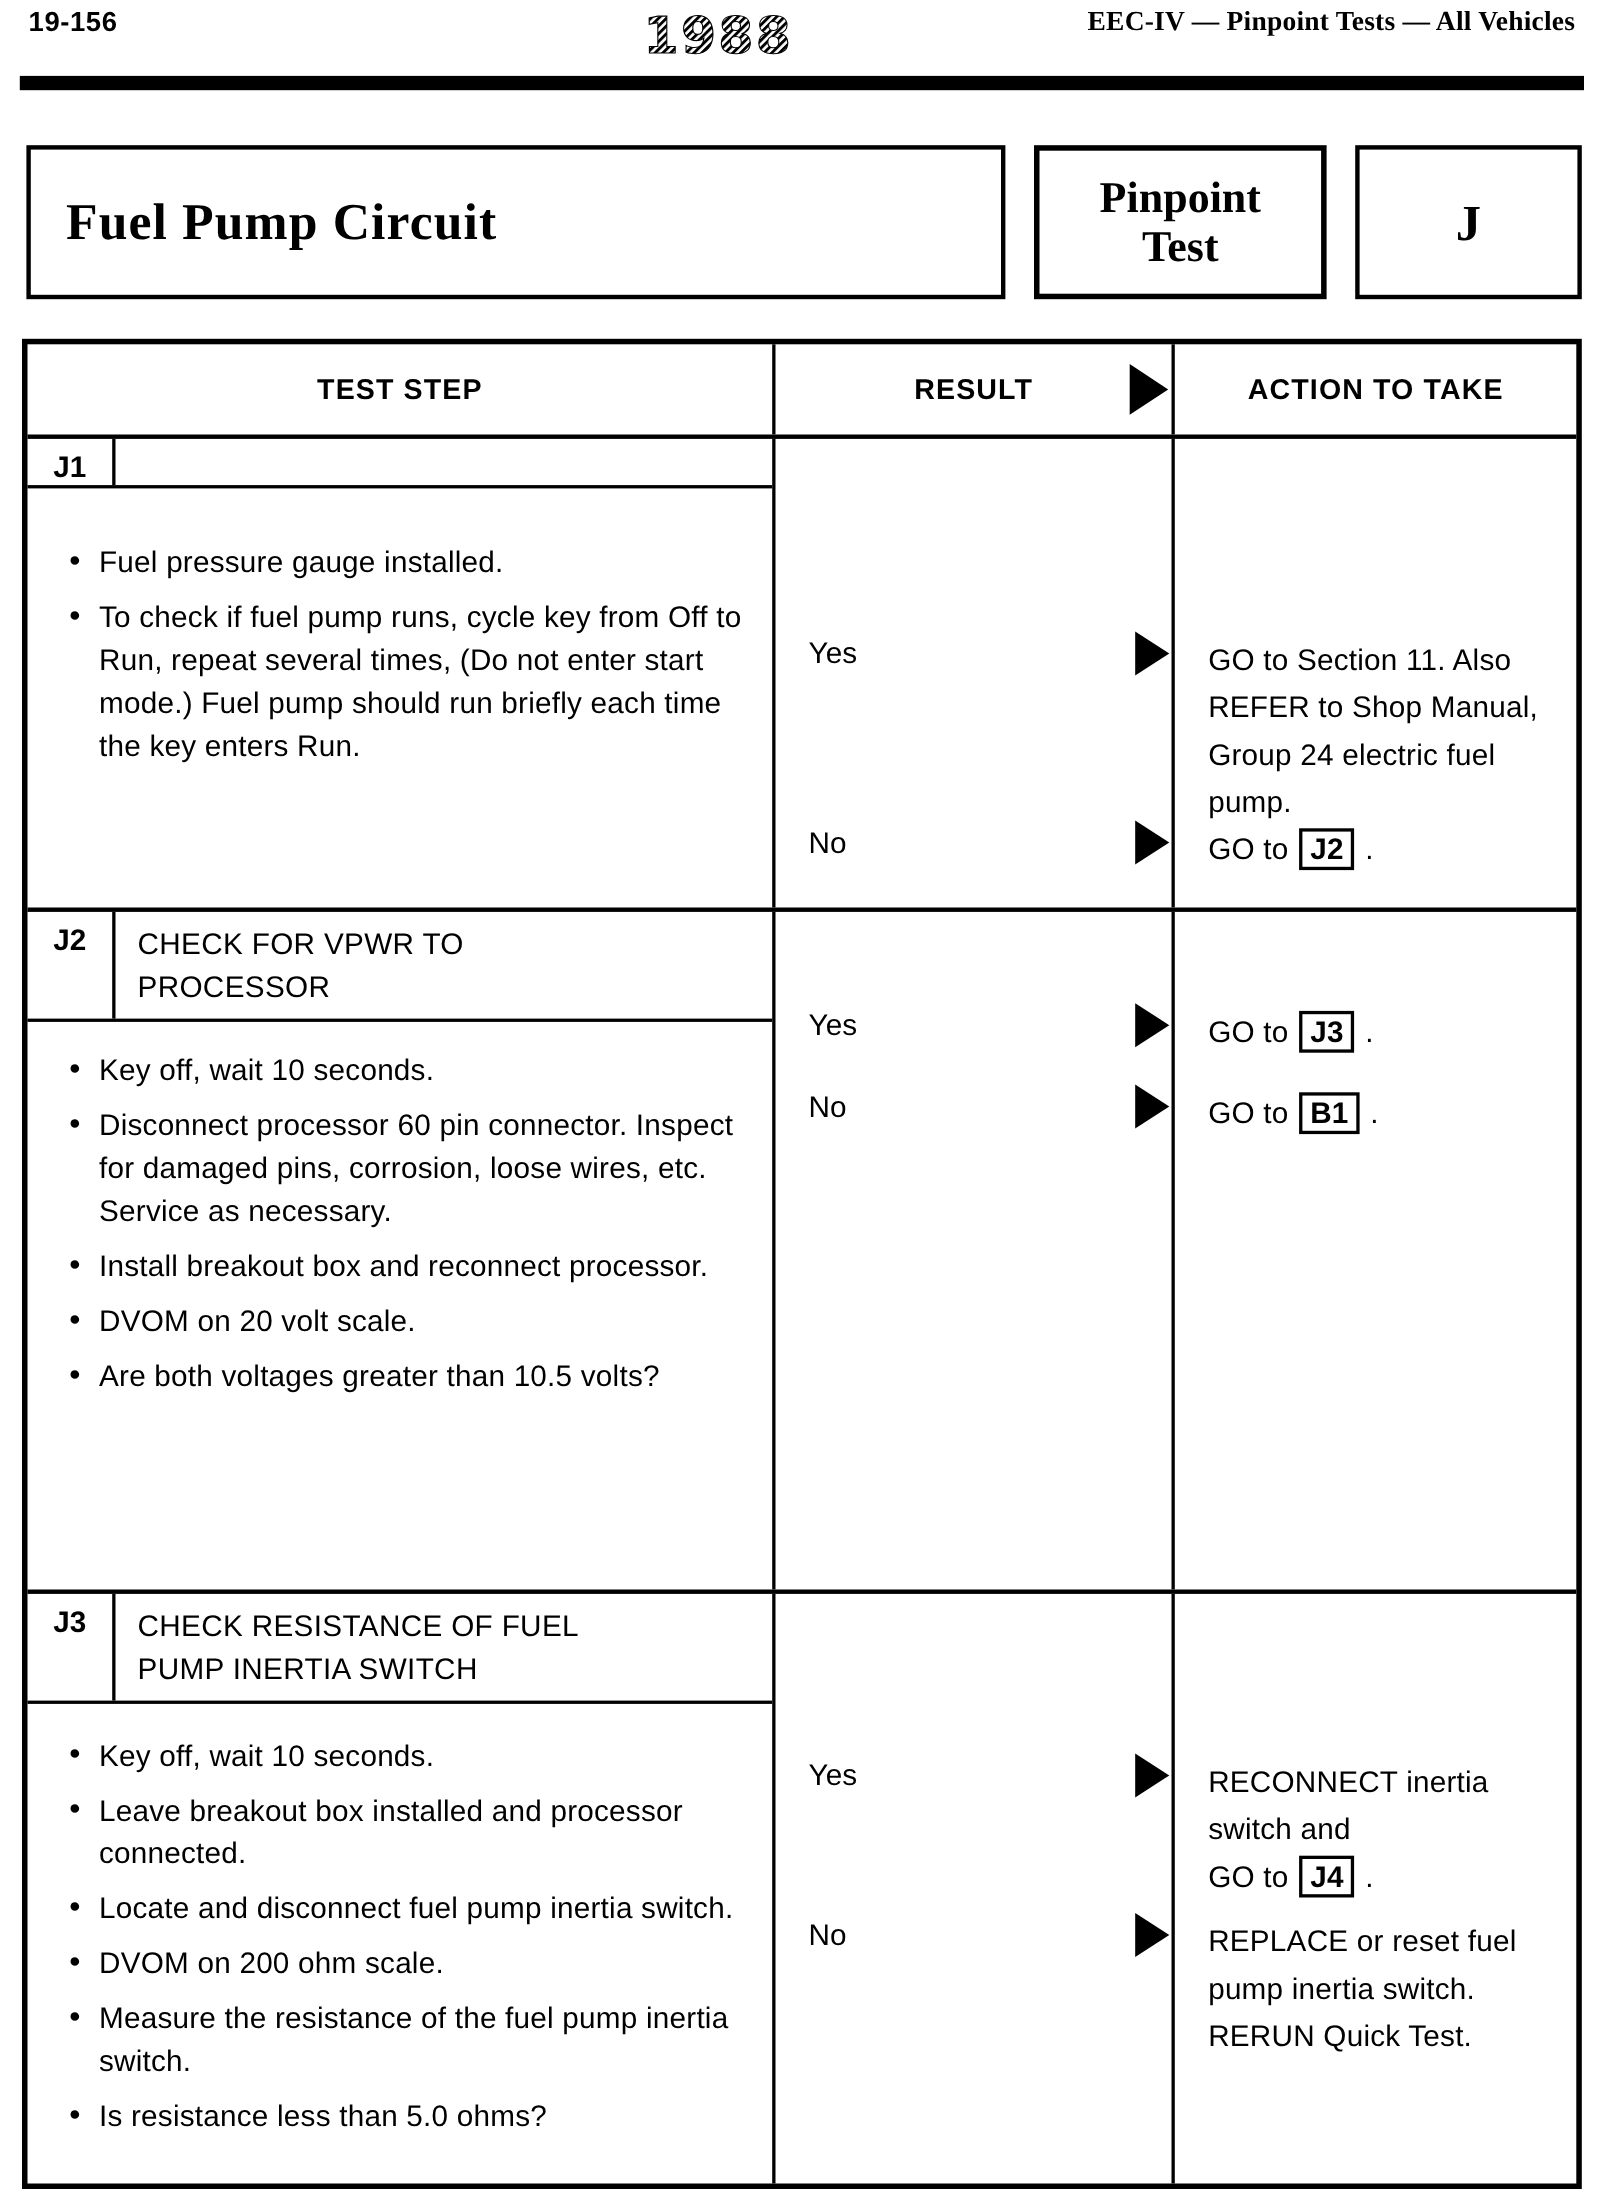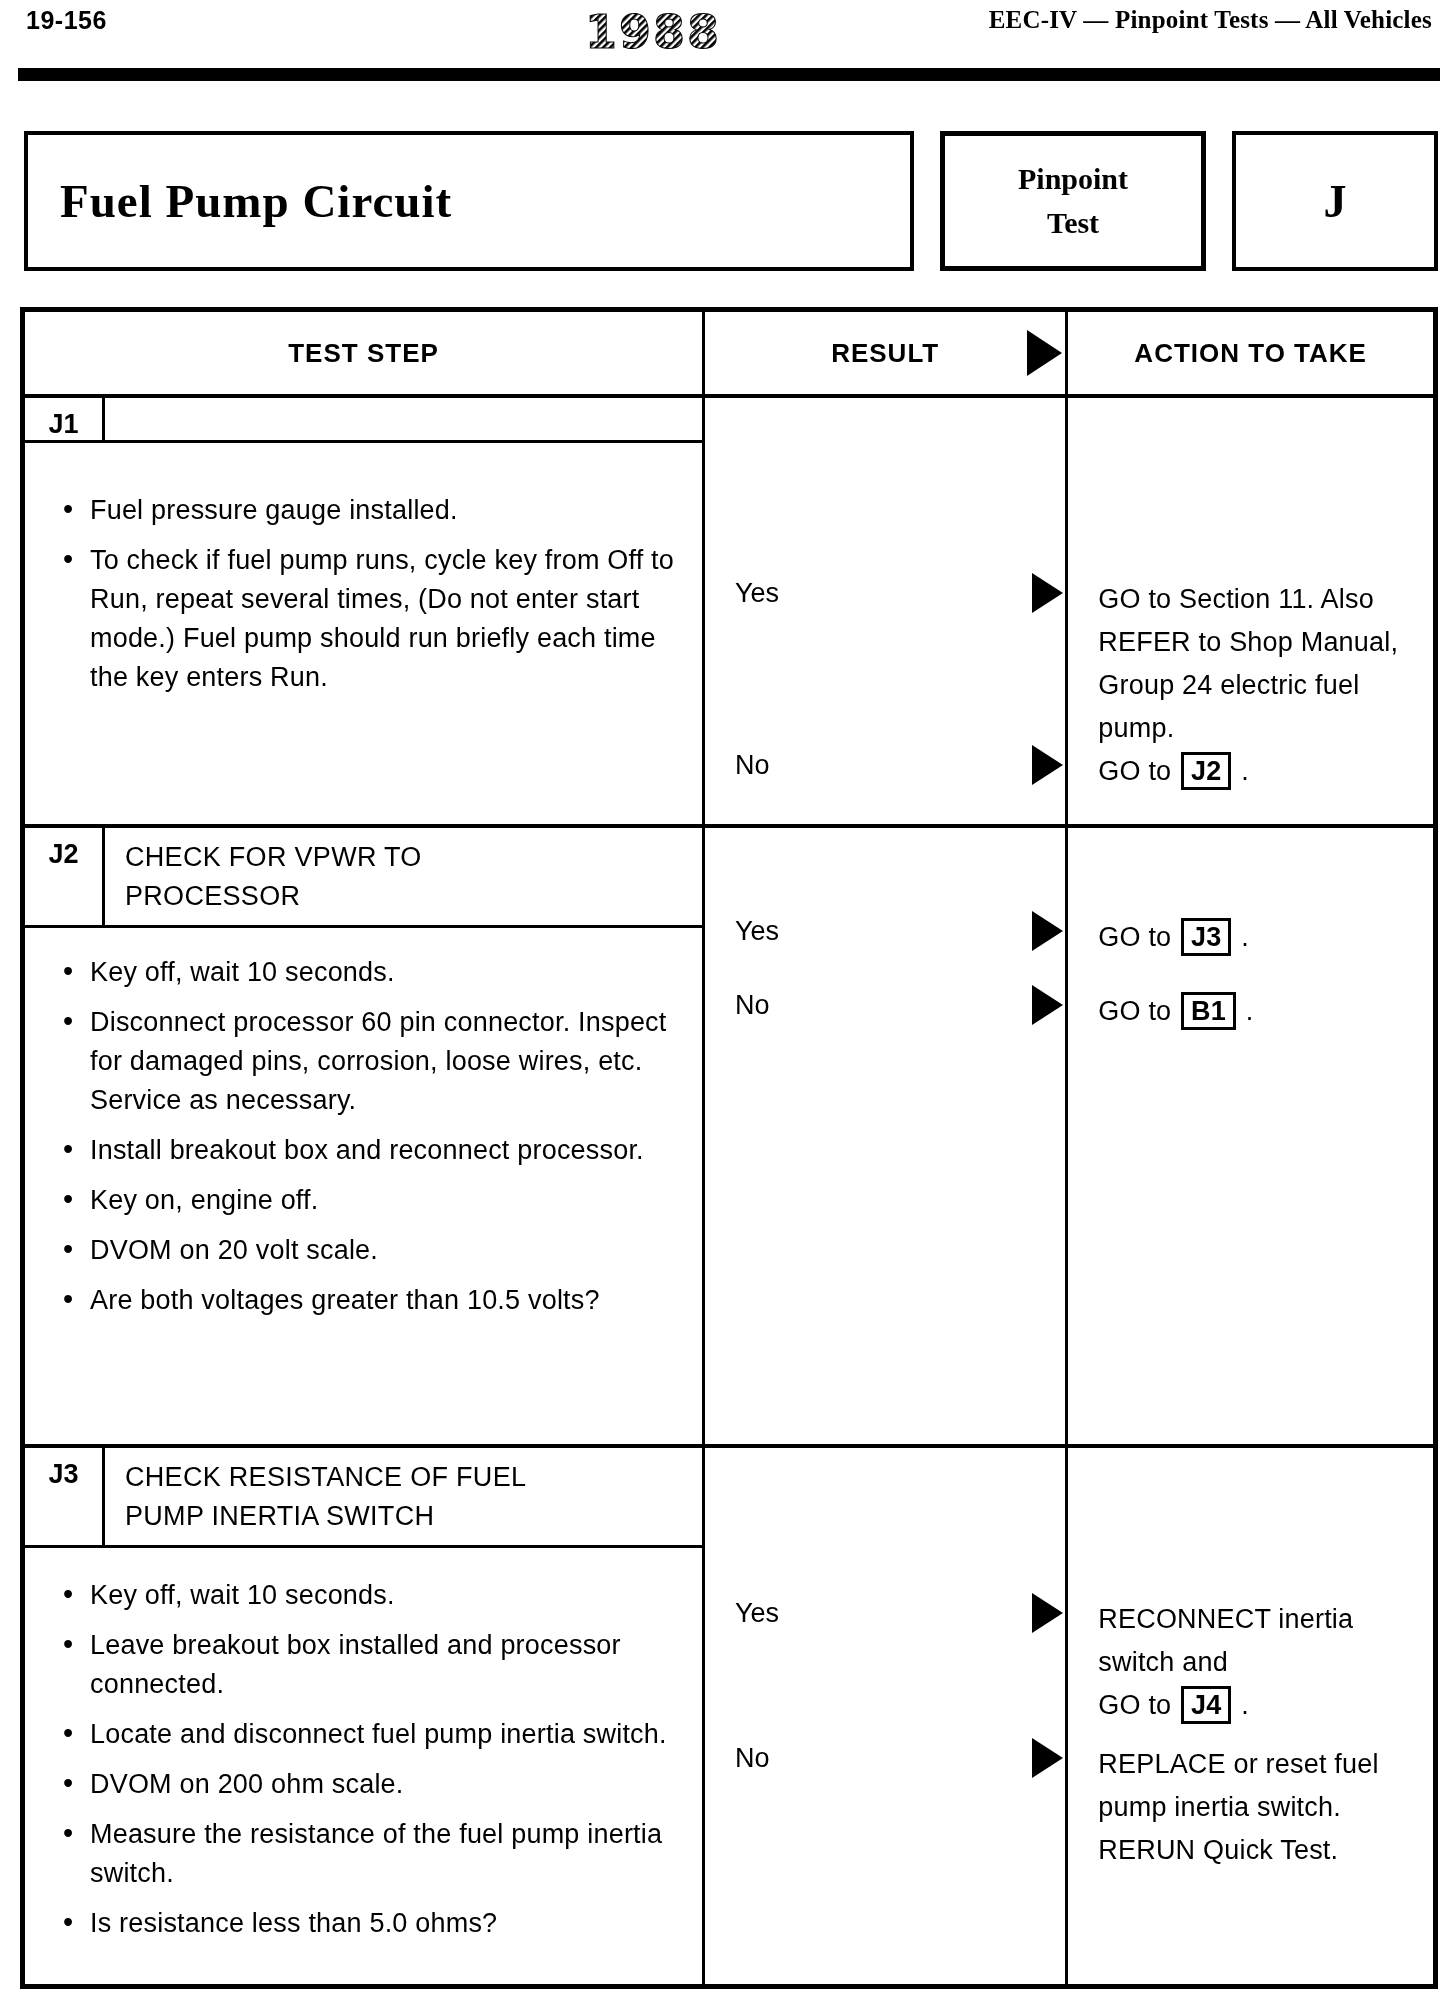--- a/index.html
+++ b/index.html
@@ -24,21 +24,21 @@
 
   
   .titleband { display:flex; gap:26px; margin:50px 18px 0 24px; height:140px; }
   .tbox { border:4px solid #000; display:flex; align-items:center; justify-content:center; }
   .circuit-box { flex:0 0 890px; justify-content:flex-start; padding-left:32px; }
   .circuit-box span {
     font-family:"Liberation Serif", serif; font-weight:bold; font-size:47px; letter-spacing:1px;
   }
   .pinpoint-box { flex:0 0 266px; flex-direction:column; border-width:5px; }
   .pinpoint-box span {
-    font-family:"Liberation Serif", serif; font-weight:bold; font-size:30px; line-height:44px;
+    font-family:"Liberation Serif", serif; font-weight:bold; font-size:40px; line-height:44px;
   }
   .letter-box { flex:1; }
   .letter-box span { font-family:"Liberation Serif", serif; font-weight:bold; font-size:46px; }
 
   
   .ptable {
     margin:36px 18px 0 20px;
     border:5px solid #000;
   }
   .thead {
@@ -159,21 +159,20 @@
         <div class="step" style="min-height: 620px;">
           <div class="cell step-cell">
             <div class="band">
               <div class="band-id">J2</div>
               <div class="band-title">CHECK FOR VPWR TO PROCESSOR</div>
             </div>
             <div class="bullets" style="padding-top: 25px;">
               <div class="bullet">Key off, wait 10 seconds.</div>
               <div class="bullet">Disconnect processor 60 pin connector. Inspect for damaged pins, corrosion, loose wires, etc. Service as necessary.</div>
               <div class="bullet">Install breakout box and reconnect processor.</div>
-              <div class="bullet">Key on, engine off.</div>
               <div class="bullet">DVOM on 20 volt scale.</div>
               <div class="bullet">Are both voltages greater than 10.5 volts?</div>
             </div>
           </div>
           <div class="cell result-cell">
             <div class="res-entry" style="top: 88px;"><span>Yes</span><span class="res-arrow"></span></div>
             <div class="res-entry" style="top: 162px;"><span>No</span><span class="res-arrow"></span></div>
           </div>
           <div class="cell action-cell">
             <div class="act-entry" style="top: 88px;"><span>GO to </span><span class="ref-box">J3</span><span> .</span></div>

